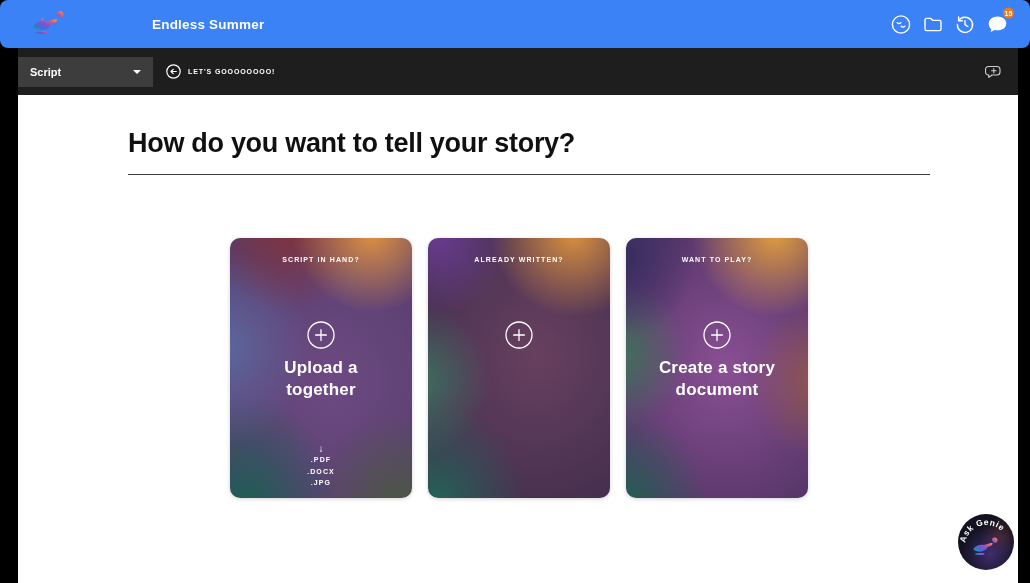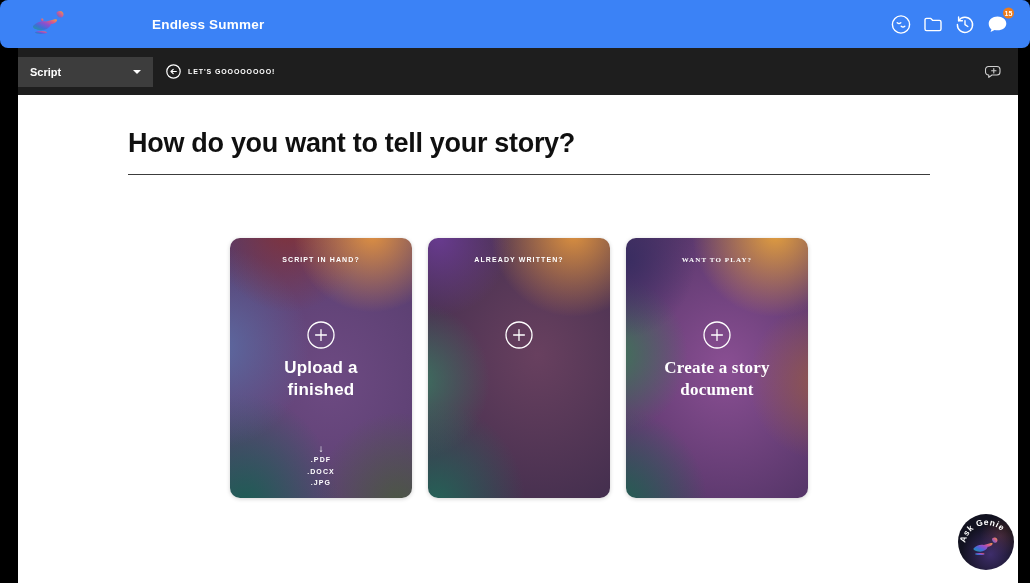--- a/index.html
+++ b/index.html
@@ -87,21 +87,20 @@
       radial-gradient(135% 110% at 60% 45%, #68405f, #292242);
   }
   .card-3 {
     background:
       radial-gradient(120% 85% at 82% -2%, rgba(234,164,60,.95), rgba(234,164,60,0) 38%),
       radial-gradient(70% 55% at 0% 8%, rgba(54,44,96,.9), rgba(54,44,96,0) 55%),
       radial-gradient(80% 60% at -6% 45%, rgba(60,122,86,.9), rgba(60,122,86,0) 50%),
       radial-gradient(85% 65% at -2% 102%, rgba(30,100,80,.9), rgba(30,100,80,0) 55%),
       radial-gradient(70% 55% at 106% 55%, rgba(160,96,60,.7), rgba(160,96,60,0) 55%),
       radial-gradient(135% 110% at 55% 50%, #8a4f93, #2b2146);
-    font-family: Liberation Serif, serif;
   }
   .card-tag {
     position:absolute; top:18px; left:0; right:0;
     font-size:7px; font-weight:bold; letter-spacing:1.1px;
   }
   .card-plus { position:absolute; top:83px; left:50%; margin-left:-14px; width:28px; height:28px; }
   .card-title {
     position:absolute; top:119px; left:0; right:0;
     font-size:17px; font-weight:bold; line-height:1.27; letter-spacing:.2px;
   }
@@ -212,21 +211,21 @@
       <div class="card card-1">
         <div class="card-tag">SCRIPT IN HAND?</div>
         <span class="card-plus">
           <svg width="28" height="28" viewBox="0 0 28 28" fill="none" stroke="#fff" stroke-width="1.3" stroke-linecap="round">
             <circle cx="14" cy="14" r="13"></circle>
               <path d="M14 8.6 v10.8 M8.6 14 h10.8"></path>
           </svg>
         </span>
         <div class="card-title">
           <span style="display:block">Upload a</span>
-          <span style="display:block">finished</span>
+          <span style="display:block">together</span>
         </div>
         <div class="card-dl">
           <div class="dl-arrow">↓</div>
           <div class="dl-fmt">.PDF</div>
           <div class="dl-fmt">.DOCX</div>
           <div class="dl-fmt">.JPG</div>
         </div>
       </div>
 
       <div class="card card-2">

